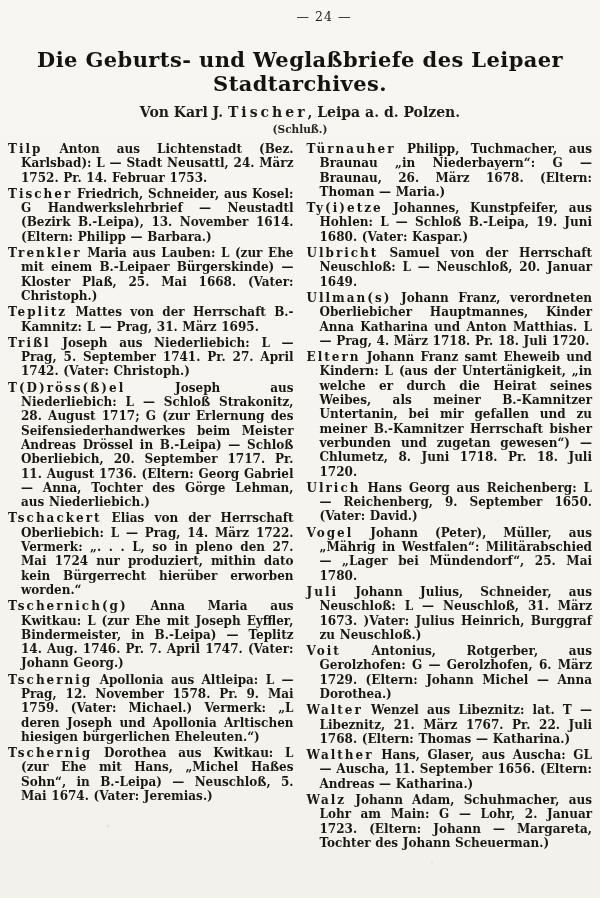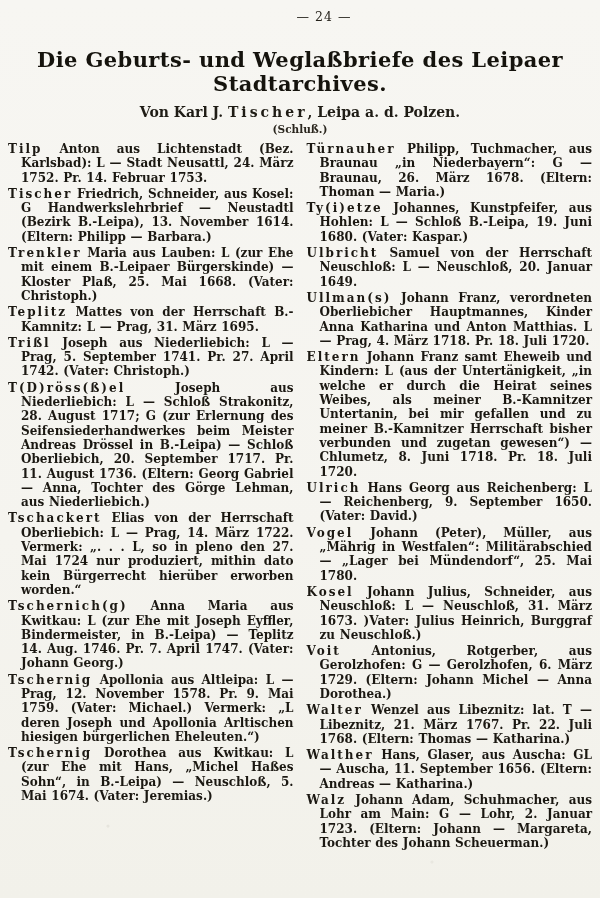--- a/index.html
+++ b/index.html
@@ -103,20 +103,20 @@
         <p class="entry"><span class="headword">Tschernig</span> Dorothea aus Kwitkau: L (zur Ehe mit Hans, „Michel Haßes Sohn“, in B.-Leipa) — Neuschloß, 5. Mai 1674. (Vater: Jeremias.)</p>
       </div>
     <div class="col">
         <p class="entry"><span class="headword">Türnauher</span> Philipp, Tuchmacher, aus Braunau „in Niederbayern“: G — Braunau, 26. März 1678. (Eltern: Thoman — Maria.)</p>
         <p class="entry"><span class="headword">Ty(i)etze</span> Johannes, Kunstpfeifer, aus Hohlen: L — Schloß B.-Leipa, 19. Juni 1680. (Vater: Kaspar.)</p>
         <p class="entry"><span class="headword">Ulbricht</span> Samuel von der Herrschaft Neuschloß: L — Neuschloß, 20. Januar 1649.</p>
         <p class="entry"><span class="headword">Ullman(s)</span> Johann Franz, verordneten Oberliebicher Hauptmannes, Kinder Anna Katharina und Anton Matthias. L — Prag, 4. März 1718. Pr. 18. Juli 1720.</p>
         <p class="entry"><span class="headword">Eltern</span> Johann Franz samt Eheweib und Kindern: L (aus der Untertänigkeit, „in welche er durch die Heirat seines Weibes, als meiner B.-Kamnitzer Untertanin, bei mir gefallen und zu meiner B.-Kamnitzer Herrschaft bisher verbunden und zugetan gewesen“) — Chlumetz, 8. Juni 1718. Pr. 18. Juli 1720.</p>
         <p class="entry"><span class="headword">Ulrich</span> Hans Georg aus Reichenberg: L — Reichenberg, 9. September 1650. (Vater: David.)</p>
         <p class="entry"><span class="headword">Vogel</span> Johann (Peter), Müller, aus „Mährig in Westfalen“: Militärabschied — „Lager bei Mündendorf“, 25. Mai 1780.</p>
-        <p class="entry"><span class="headword">Kosel</span> Johann Julius, Schneider, aus Neuschloß: L — Neuschloß, 31. März 1673. )Vater: Julius Heinrich, Burggraf zu Neuschloß.)</p>
+        <p class="entry"><span class="headword">Juli</span> Johann Julius, Schneider, aus Neuschloß: L — Neuschloß, 31. März 1673. )Vater: Julius Heinrich, Burggraf zu Neuschloß.)</p>
         <p class="entry"><span class="headword">Voit</span> Antonius, Rotgerber, aus Gerolzhofen: G — Gerolzhofen, 6. März 1729. (Eltern: Johann Michel — Anna Dorothea.)</p>
         <p class="entry"><span class="headword">Walter</span> Wenzel aus Libeznitz: lat. T — Libeznitz, 21. März 1767. Pr. 22. Juli 1768. (Eltern: Thomas — Katharina.)</p>
         <p class="entry"><span class="headword">Walther</span> Hans, Glaser, aus Auscha: GL — Auscha, 11. September 1656. (Eltern: Andreas — Katharina.)</p>
         <p class="entry"><span class="headword">Walz</span> Johann Adam, Schuhmacher, aus Lohr am Main: G — Lohr, 2. Januar 1723. (Eltern: Johann — Margareta, Tochter des Johann Scheuerman.)</p>
       </div>
   </div>
 </div>
 
 </body></html>

